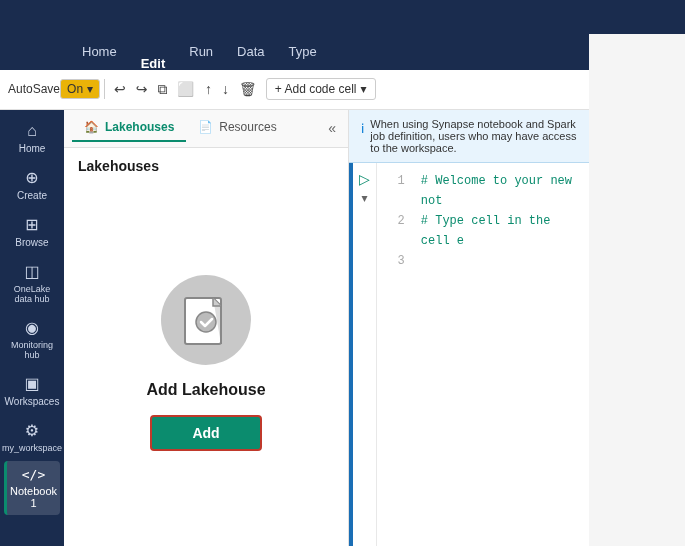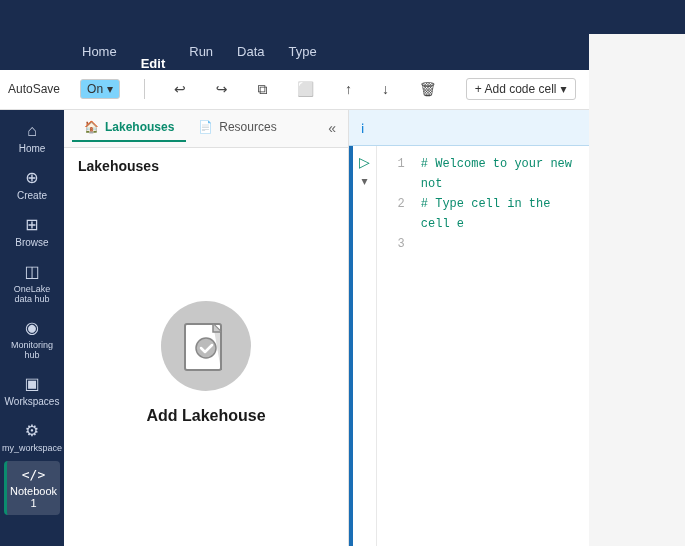--- a/index.html
+++ b/index.html
@@ -24,36 +24,36 @@
     .top-nav-item.active { color: #fff; font-weight: 600; border-bottom: 2px solid #fff; margin-top: 26px; }
 
     
     .toolbar {
       background: #fff;
       border-bottom: 1px solid #e0e0e0;
       display: flex;
       align-items: center;
       height: 40px;
       padding: 0 8px;
-      gap: 20px;
+      gap: 0;
     }
     .toolbar-label {
       font-size: 12px;
       color: #333;
     }
     .autosave-dropdown {
       display: flex;
       align-items: center;
       border: 1px solid #ccc;
       border-radius: 3px;
       padding: 2px 6px;
       cursor: pointer;
       font-size: 12px;
       color: #333;
-      background: #7dd3fc;
+      background: #eab308;
       gap: 4px;
     }
     .toolbar-sep {
       width: 1px;
       height: 20px;
       background: #ccc;
       margin: 0 4px;
     }
     .toolbar-btn {
       background: none;
@@ -353,27 +353,29 @@
         <div class="lakehouse-icon">
           <svg width="50" height="60" viewBox="0 0 50 60" fill="none" xmlns="http://www.w3.org/2000/svg">
             <rect x="4" y="8" width="36" height="46" rx="2" fill="white" stroke="#888" stroke-width="2"></rect>
             <polyline points="32,8 40,16 40,54" fill="#ddd" stroke="#888" stroke-width="2"></polyline>
             <polyline points="32,8 32,16 40,16" fill="#ccc" stroke="#888" stroke-width="1.5"></polyline>
             <circle cx="25" cy="32" r="10" fill="#bbb" stroke="#888" stroke-width="1.5"></circle>
             <path d="M20 32 l4 4 l7-7" stroke="white" stroke-width="2.5" fill="none" stroke-linecap="round" stroke-linejoin="round"></path>
           </svg>
         </div>
         <div class="add-lakehouse-label">Add Lakehouse</div>
+        <button class="add-btn">Add</button>
       </div>
     </div>
 
     <div class="right-panel">
 
       <div class="info-banner">
         <span class="info-icon">ℹ</span>
+        <span>When using Synapse notebook and Spark job definition, users who may have access to the workspace.</span>
       </div>
 
       <div class="code-area">
 
         <div class="code-gutter"></div>
 
         <div class="code-controls">
           <button class="run-btn">▷</button>
           <button class="expand-btn">▾</button>
         </div>

